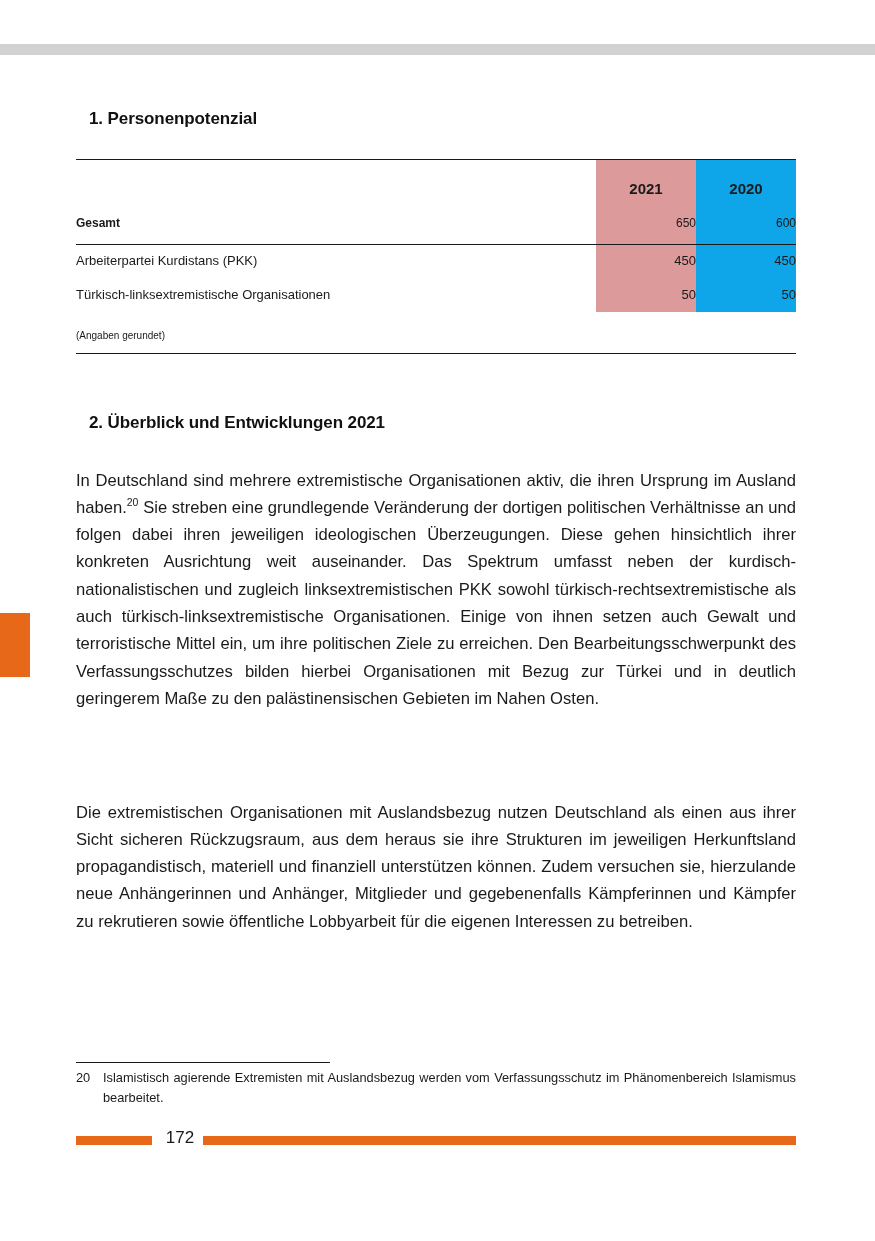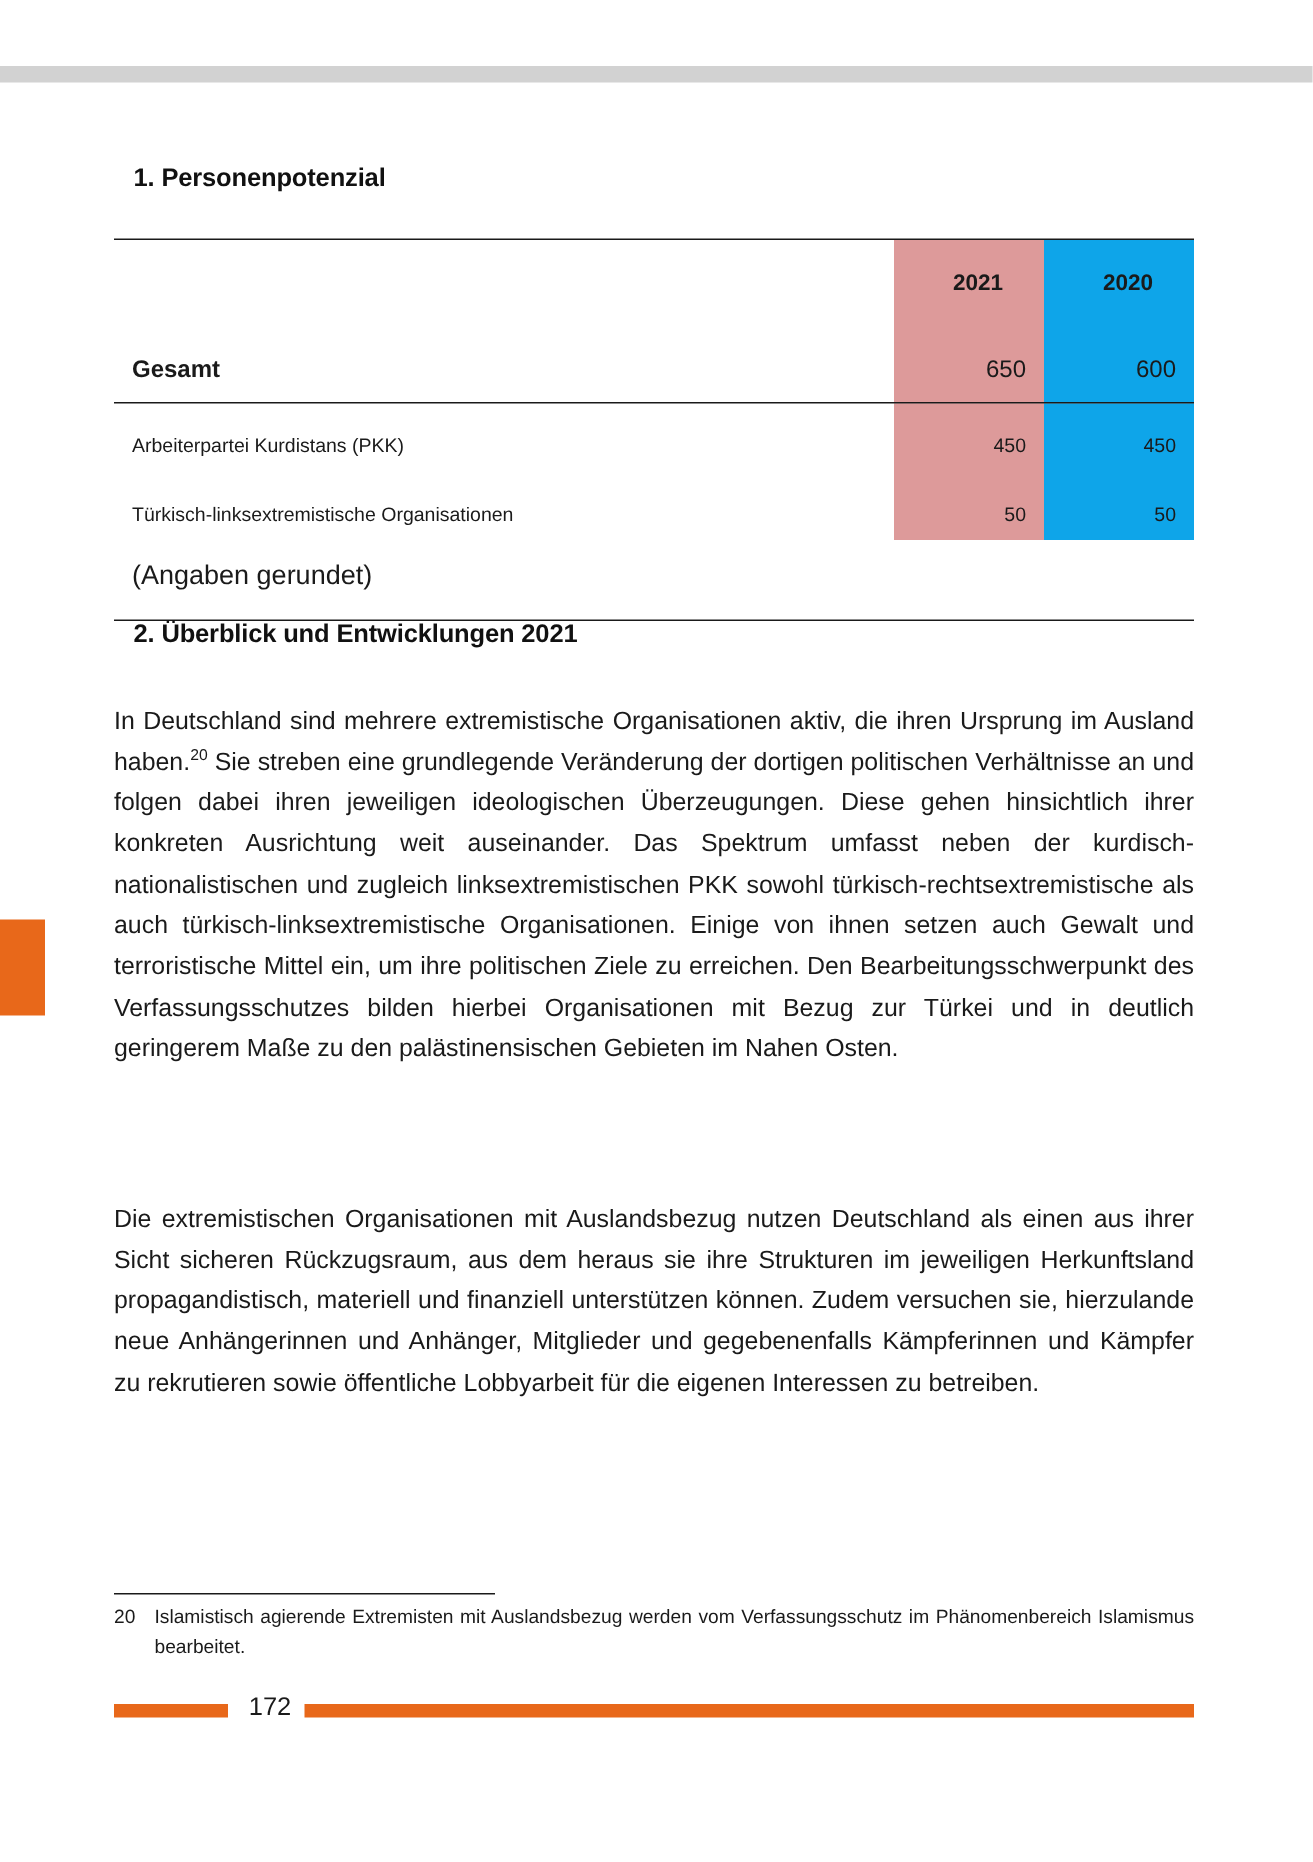--- a/index.html
+++ b/index.html
@@ -54,40 +54,40 @@
     top: 159px;
     width: 720px;
   }
   table.data-table {
     border-collapse: collapse;
     width: 720px;
     table-layout: fixed;
     font-size: 14.5px;
   }
   table.data-table td, table.data-table th {
-    padding: 12px;
+    padding: 0;
     vertical-align: middle;
   }
   .col-label { width: 520px; }
   .col-y1 { width: 100px; }
   .col-y2 { width: 100px; }
 
   .rule-top td { border-top: 1.6px solid #1a1a1a; }
 
   tr.head-row td {
     height: 44px;
     font-weight: bold;
     font-size: 15px;
     text-align: center;
     padding-top: 6px;
   }
   tr.total-row td {
     height: 25px;
     font-weight: bold;
-    font-size: 16px;
+    font-size: 12px;
     border-bottom: 1px solid #1a1a1a;
     padding-bottom: 9px;
   }
   tr.total-row td.num { font-weight: normal; }
   tr.data-row td {
     height: 31px;
     font-size: 13px;
     padding-bottom: 2px;
   }
   tr.last-data-row td { height: 32px; }
@@ -101,21 +101,21 @@
   tr.head-row td.num {
     text-align: center;
     padding-right: 0;
   }
 
   .y2021 { background: #dd9a9a; }
   .y2020 { background: #0ea5e9; }
 
   tr.note-row td {
     height: 35px;
-    font-size: 18px;
+    font-size: 10px;
     padding-top: 6px;
     border-bottom: 1.6px solid #1a1a1a;
   }
 
   
   .body-text {
     position: absolute;
     left: 76px;
     width: 720px;
     font-size: 16.6px;

